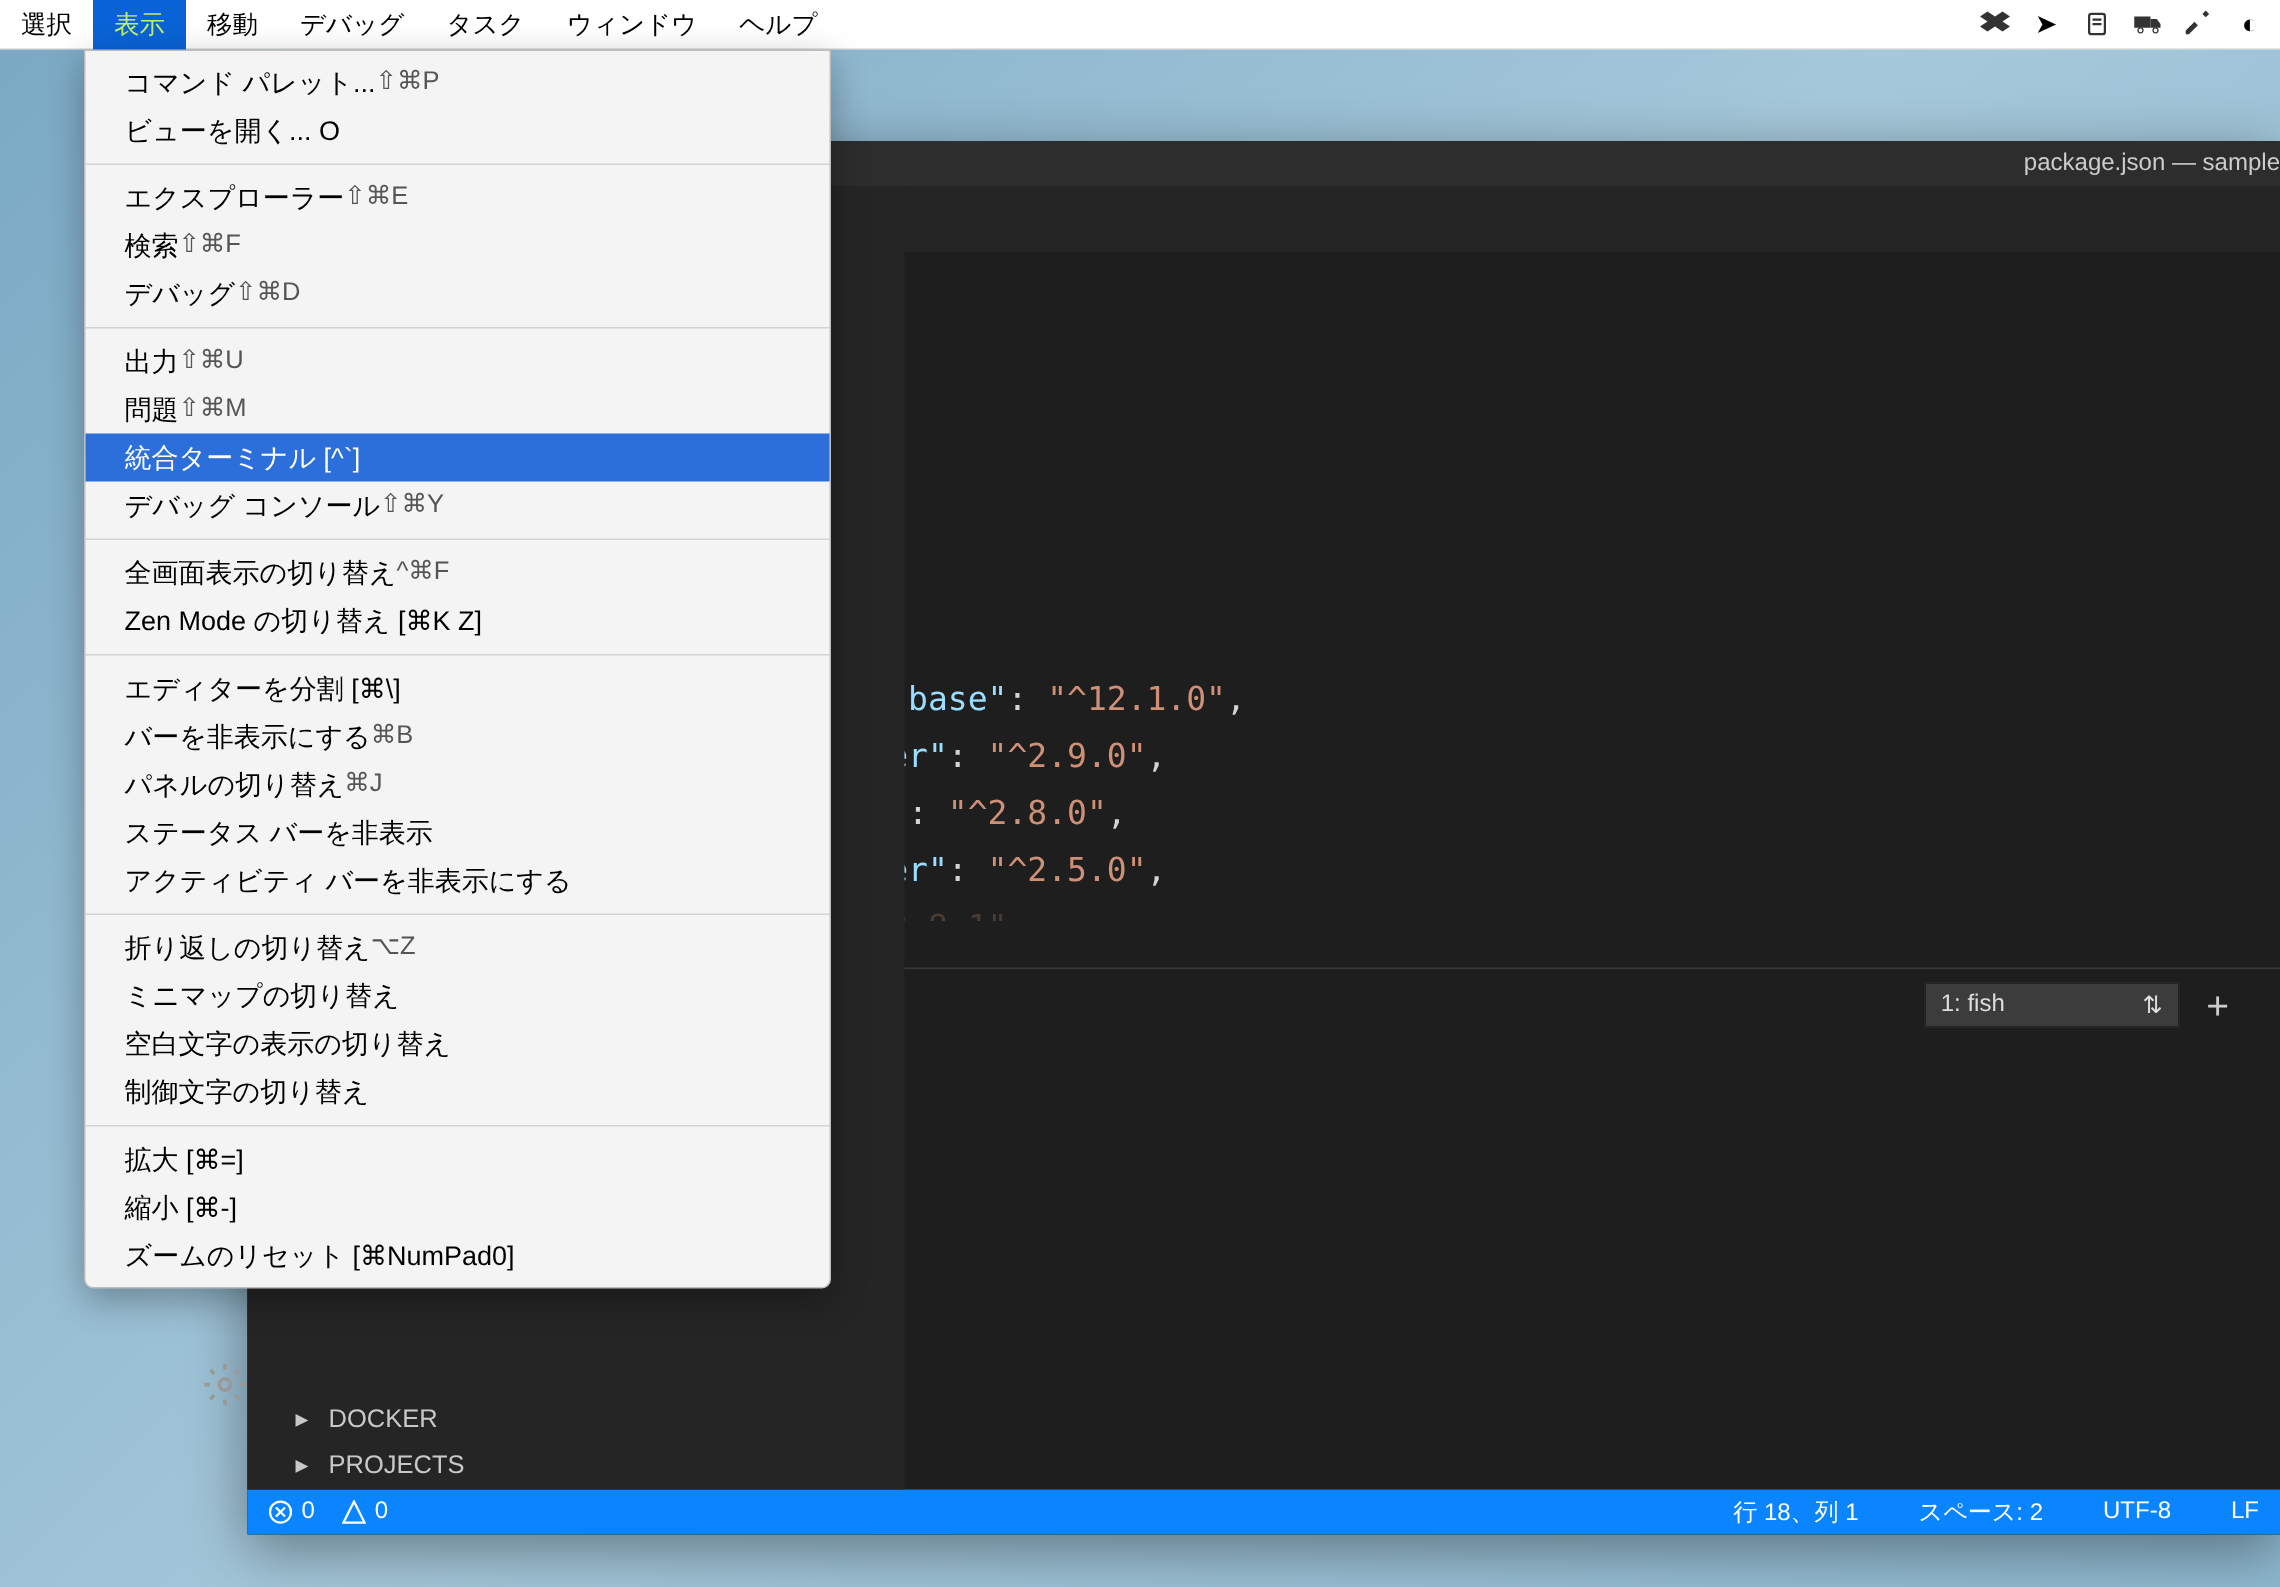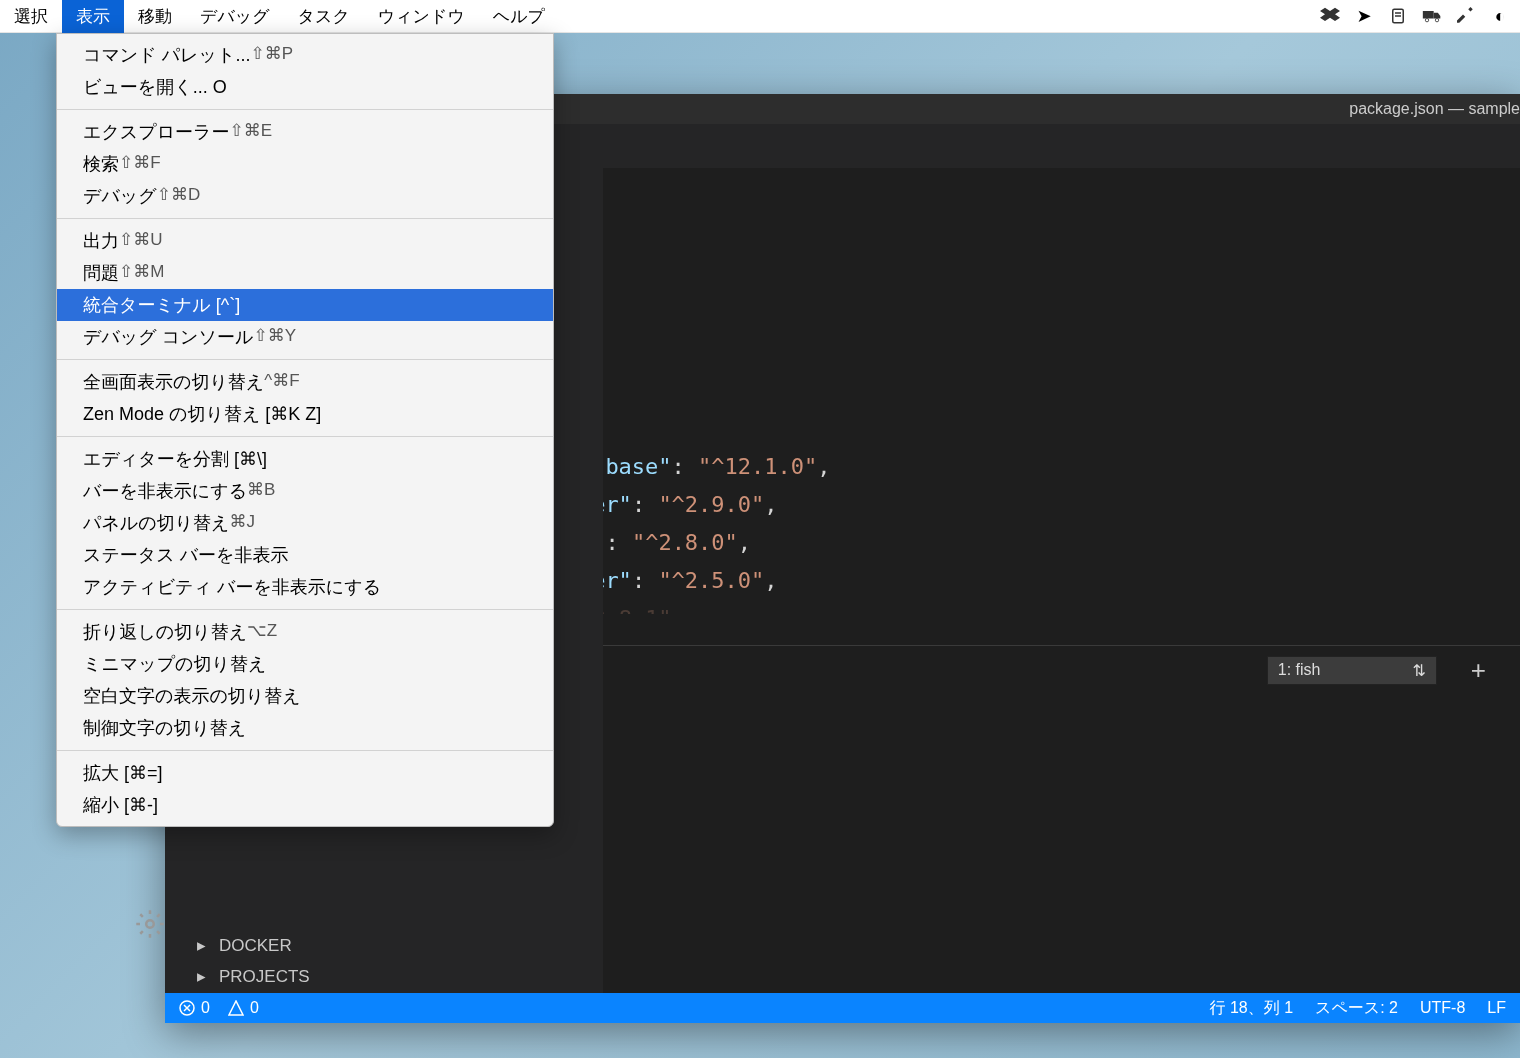--- a/index.html
+++ b/index.html
@@ -23,21 +23,21 @@
   border-bottom: 1px solid rgba(0,0,0,0.1);
 }
 .menubar-items { display: flex; }
 .menubar-item {
   padding: 6px 14px;
   font-size: 17px;
   cursor: default;
 }
 .menubar-item.active {
   background: #0a63d6;
-  color: #ffffff;
+  color: #bef264;
 }
 .menubar-right {
   position: absolute;
   right: 10px;
   display: flex;
   gap: 14px;
   align-items: center;
 }
 .tray-icon { width: 20px; height: 20px; display:flex; align-items:center; justify-content:center; font-size:18px;}
 
@@ -177,22 +177,22 @@
   padding: 0 34px;
   gap: 38px;
   font-size: 18px;
 }
 .panel-tab { color: #888; padding: 10px 2px; }
 .panel-tab.active { color: #e8e8e8; border-bottom: 1px solid #e8e8e8; }
 .panel-dots { color:#888; letter-spacing:2px; }
 .panel-right {
   margin-left: auto;
   display:flex;
-  align-items:center;
-  gap: 34px;
+  align-items:flex-start;
+  gap: 18px;
 }
 .term-select {
   background:#3c3c3c;
   color:#ddd;
   border:1px solid #222;
   padding:4px 10px;
   width: 170px;
   display:flex;
   justify-content:space-between;
   align-items:center;
@@ -216,21 +216,21 @@
 .statusbar {
   height: 30px;
   background: #0a84ff;
   color: #fff;
   display: flex;
   align-items: center;
   padding: 0 14px;
   font-size: 16px;
   gap: 18px;
 }
-.statusbar .right { margin-left: auto; display:flex; gap:22px; }
+.statusbar .right { margin-left: auto; display:flex; gap:40px; }
 .status-item { display:flex; align-items:center; gap:6px; }
 
 
 .sidebar-placeholder {
   position:absolute;
   left:165px;
   top:124px;
   width: 438px;
   bottom: 65px;
   background: #252526;
@@ -386,20 +386,24 @@
     </div>
     <div class="dropdown-sep"></div>
     <div class="dropdown-item">
       <span>拡大 [⌘=]</span>
       <span class="dropdown-shortcut"></span>
     </div>
     <div class="dropdown-item">
       <span>縮小 [⌘-]</span>
       <span class="dropdown-shortcut"></span>
     </div>
+    <div class="dropdown-item">
+      <span>ズームのリセット [⌘NumPad0]</span>
+      <span class="dropdown-shortcut"></span>
+    </div>
   </div>
 
 <div class="vscode-window">
   <div class="titlebar">package.json — sample</div>
 
   <div class="content">
     <div class="editor-area">
       <div class="tabs">
         <div class="tab">
           <span class="npm-badge">npm</span>

